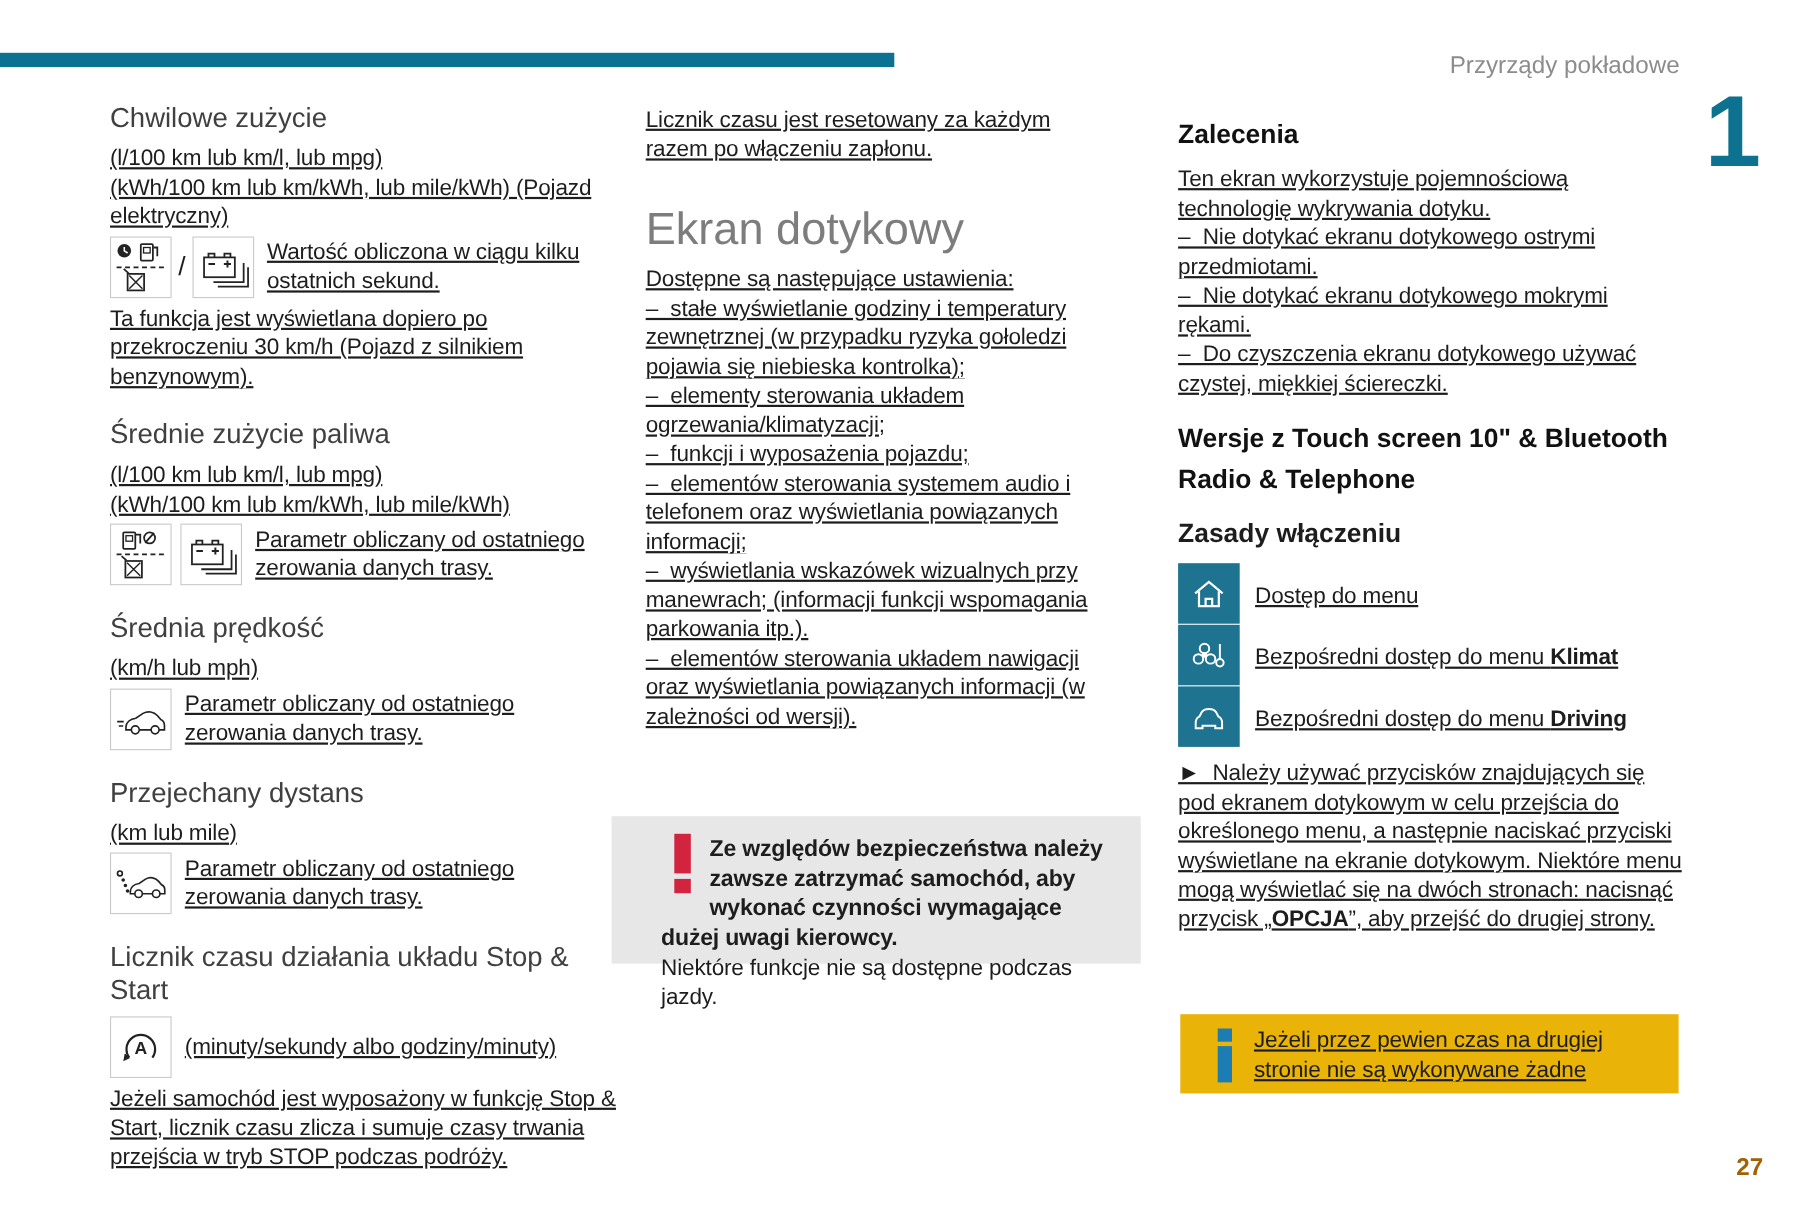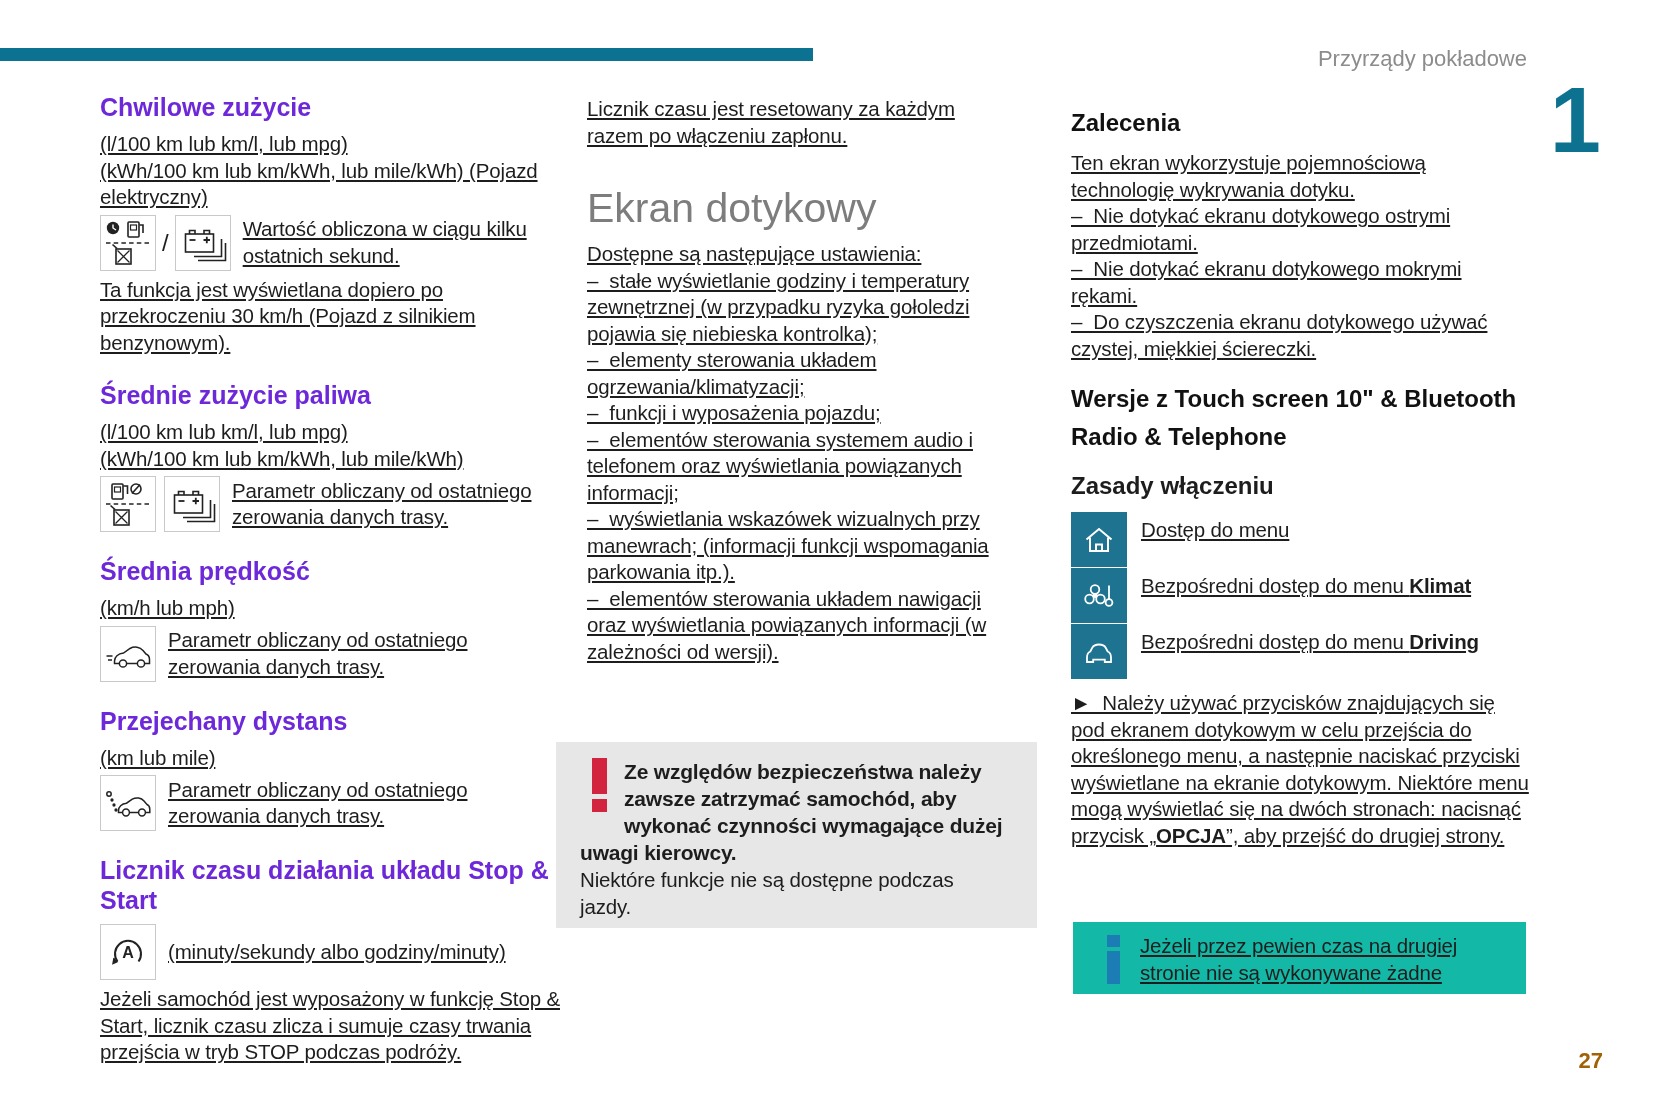--- a/index.html
+++ b/index.html
@@ -9,21 +9,21 @@
 
   
   .topbar { position:absolute; left:0; top:48px; width:813px; height:13px; background:#0b7291; }
   .running-head { position:absolute; top:46px; right:126px; font-size:22px; color:#8c8c8c; }
   .chapter-num { position:absolute; top:74px; right:52px; font-size:92px; line-height:1;
                  font-weight:bold; color:#0d7190; }
   .page-num { position:absolute; top:1048px; right:50px; font-size:22px; font-weight:bold; color:#a16207; }
 
   
   .body-t { font-size:20.5px; line-height:26.5px; letter-spacing:-0.15px; color:#1d1d1d;text-decoration:underline; }
-  .h-small { font-size:25px; line-height:30px; font-weight:bold; color:#6d28d9; }
+  .h-small { font-size:25px; line-height:30px; font-weight:normal; color:#404040; }
   .h-big   { font-size:24px; line-height:38px; font-weight:bold; color:#111; }
 
   
   .col1 { position:absolute; left:100px; top:92px;  width:460px; }
   .col2 { position:absolute; left:587px; top:96px;  width:418px; }
   .col3 { position:absolute; left:1071px; top:104px; width:462px; }
 
   .col1 .h-small { margin-top:24px; margin-bottom:9px; }
   .col1 .h-small:first-child { margin-top:0; }
 
@@ -32,44 +32,44 @@
               display:flex; align-items:center; justify-content:center; }
   .icon-box + .icon-box { margin-left:8px; }
   .slash-sep { font-size:24px; margin:0 6px; color:#1d1d1d; }
   .icon-caption { margin-left:12px; }
 
   
   .col2 .gray-title { font-size:41px; line-height:46px; color:#7d7d7d; font-weight:normal;
                       margin-top:36px; margin-bottom:10px; letter-spacing:0; }
   .col2 .lead { margin-bottom:0; }
 
-  .warn-box { position:absolute; left:556px; top:742px; width:481px; height:186px;
-              background:#e7e7e7; padding:16px 30px 0 24px; }
+  .warn-box { position:absolute; left:556px; top:742px; width:481px; height:134px;
+              background:#e7e7e7; padding:16px 30px 0 45px; }
   .warn-float { float:left; width:44px; height:58px; }
   .excl-bar { width:15px; height:36px; background:#d2243f; margin-left:12px; }
   .excl-dot { width:15px; height:13px; background:#d2243f; margin-left:12px; margin-top:5px; }
   .warn-bold { font-weight:bold; font-size:21px; line-height:27px; letter-spacing:-0.2px; }
   .warn-normal { font-size:20.5px; line-height:27px; letter-spacing:-0.15px; }
 
   
   .col3 .h-big { margin-bottom:8px; }
   .col3 .title2 { margin-top:18px; margin-bottom:6px; }
   .col3 .subtitle { font-size:24px; font-weight:bold; margin-top:16px; margin-bottom:12px; }
 
-  .menu-row { display:flex; align-items:flex-start; }
+  .menu-row { display:flex; align-items:center; }
   .menu-ico { flex:0 0 auto; width:56px; height:55px; background:#1d7390; margin-bottom:1px;
               display:flex; align-items:center; justify-content:center; }
   .menu-label { margin-left:14px; padding-top:5px; }
   .menu-label b { font-weight:bold; }
 
   .action-para { margin-top:10px; }
   .action-para b { font-weight:bold; }
 
   .info-box { position:absolute; left:1073px; top:922px; width:453px; height:72px;
-              background:#14b8a6; padding:11px 18px 0 67px; }
+              background:#eab308; padding:11px 18px 0 67px; }
   .info-ico { position:absolute; left:34px; top:13px; width:13px; }
   .i-dot  { width:13px; height:12px; background:#1b7db3; }
   .i-stem { width:13px; height:33px; background:#1b7db3; margin-top:4px; }
 
   svg { display:block; }
 </style>
 </head>
 <body>
 
 <div class="page">

